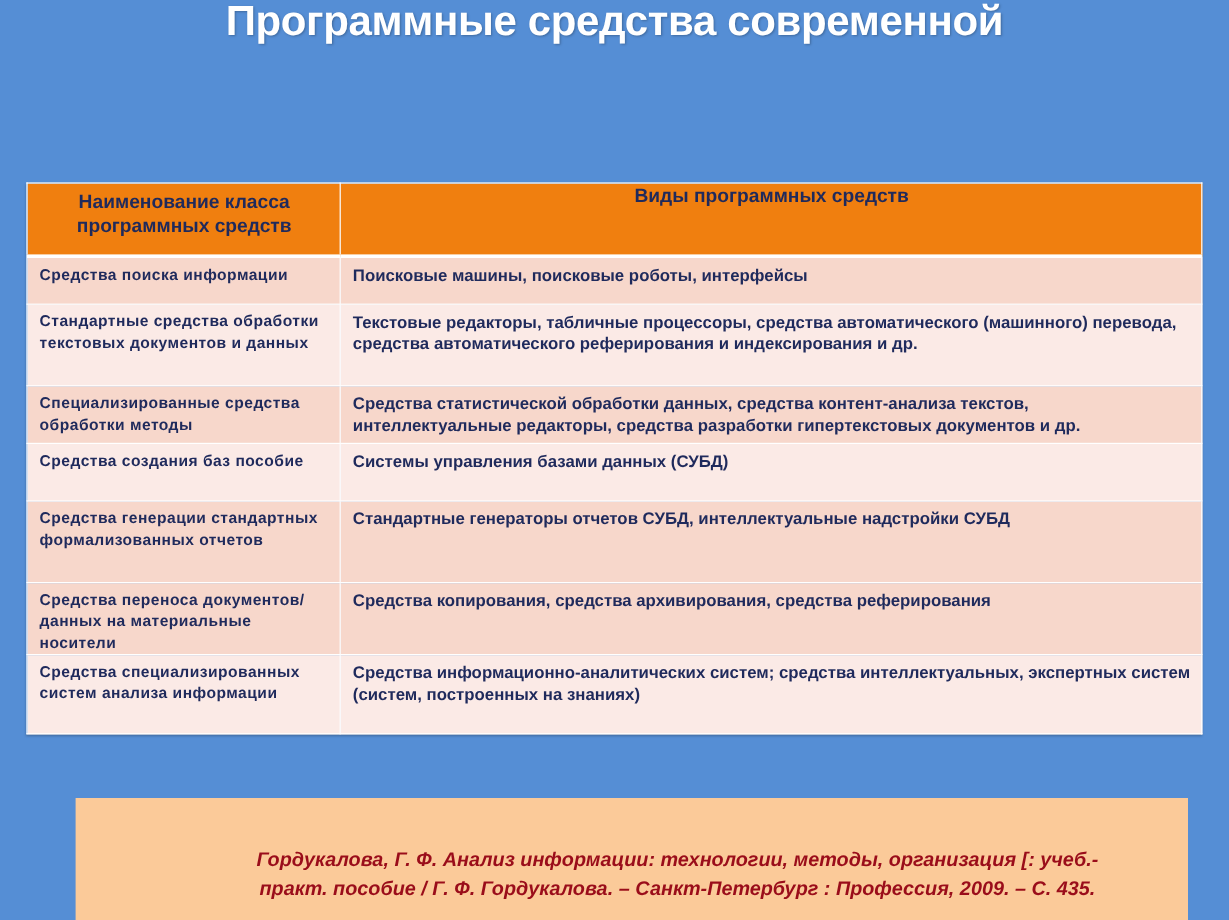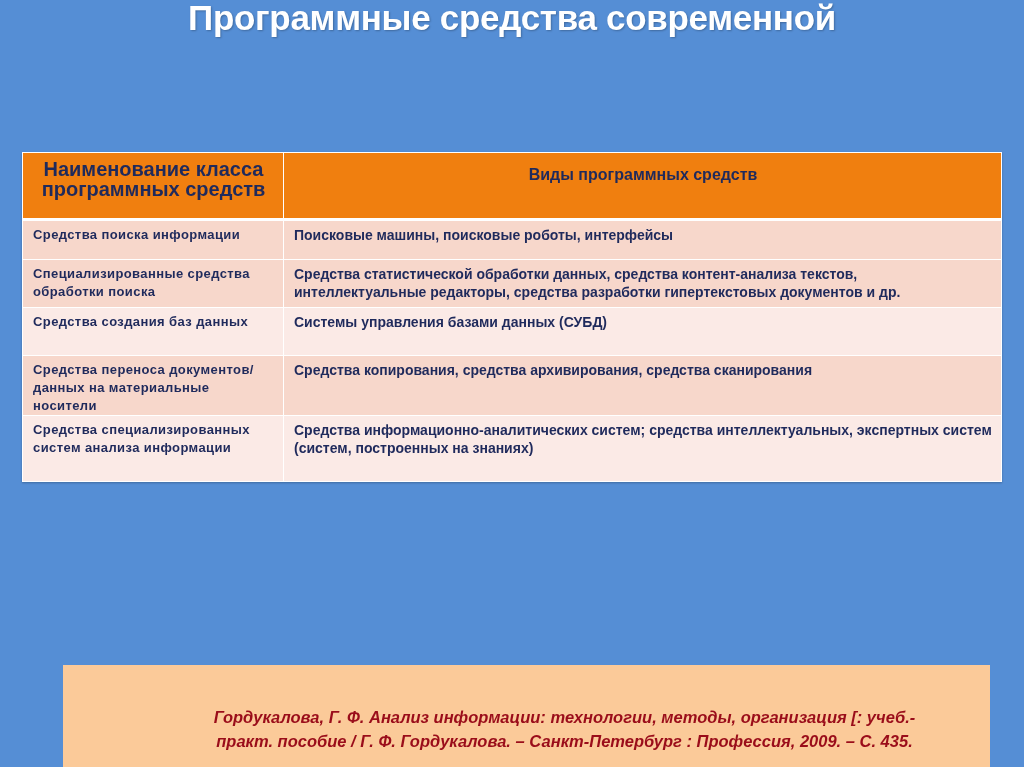--- a/index.html
+++ b/index.html
@@ -23,26 +23,26 @@
     box-shadow:0 1px 2px rgba(0,0,0,0.25);
   }
   .table th, .table td {
     border:1px solid #ffffff;
     vertical-align:top; text-align:left;
     color:#1f2a5c; font-weight:bold;
     padding:5px 9px 0 10px;
   }
   .table th {
     background:#f07f0f; color:#1f2a5c;
-    font-size:20px; line-height:20px; height:53px;
+    font-size:16px; line-height:20px; height:53px;
     padding-top:6px;
     border-bottom:3px solid #ffffff;
   }
   .table th.c1 { text-align:center; width:241px; }
-  .table th.c2 { text-align:center; font-size:16px; padding-top:12px; }
+  .table th.c2 { text-align:center; font-size:16px; padding-top:1px; }
   .table td { font-size:13px; line-height:18px;margin-top:47px; }
   .table td.c1 { letter-spacing:0.4px; }
   .table td.c2 { letter-spacing:0; font-size:14px; }
   .table tr.odd td { background:#f7d7cb; }
   .table tr.even td { background:#fbeae6; }
   .footer {
     position:absolute; left:63px; top:665px; width:927px; height:102px;
     background:#fbca99;
   }
   .citation {
@@ -64,31 +64,39 @@
     <tr>
       <th class="c1">Наименование класса программных средств</th>
       <th class="c2">Виды программных средств</th>
     </tr>
   </thead>
   <tbody>
     <tr class="odd" style="height:40px">
       <td class="c1">Средства поиска информации</td>
       <td class="c2">Поисковые машины, поисковые роботы, интерфейсы</td>
     </tr>
+    <tr class="even" style="height:68px">
+      <td class="c1">Стандартные средства обработки текстовых документов и данных</td>
+      <td class="c2">Текстовые редакторы, табличные процессоры, средства автоматического (машинного) перевода, средства автоматического реферирования и индексирования и др.</td>
+    </tr>
     <tr class="odd" style="height:48px">
-      <td class="c1">Специализированные средства обработки поиска</td>
+      <td class="c1">Специализированные средства обработки методы</td>
       <td class="c2">Средства статистической обработки данных, средства контент-анализа текстов, интеллектуальные редакторы, средства разработки гипертекстовых документов и др.</td>
     </tr>
     <tr class="even" style="height:48px">
-      <td class="c1">Средства создания баз данных</td>
+      <td class="c1">Средства создания баз пособие</td>
       <td class="c2">Системы управления базами данных (СУБД)</td>
+    </tr>
+    <tr class="odd" style="height:68px">
+      <td class="c1">Средства генерации стандартных формализованных отчетов</td>
+      <td class="c2">Стандартные генераторы отчетов СУБД, интеллектуальные надстройки СУБД</td>
     </tr>
     <tr class="odd" style="height:49px">
       <td class="c1">Средства переноса документов/данных на материальные носители</td>
-      <td class="c2">Средства копирования, средства архивирования, средства сканирования</td>
+      <td class="c2">Средства копирования, средства архивирования, средства реферирования</td>
     </tr>
     <tr class="even" style="height:66px">
       <td class="c1">Средства специализированных систем анализа информации</td>
       <td class="c2">Средства информационно-аналитических систем; средства  интеллектуальных, экспертных систем (систем, построенных на знаниях)</td>
     </tr>
   </tbody>
 </table>
 
 <div class="footer">
   <div class="citation">

